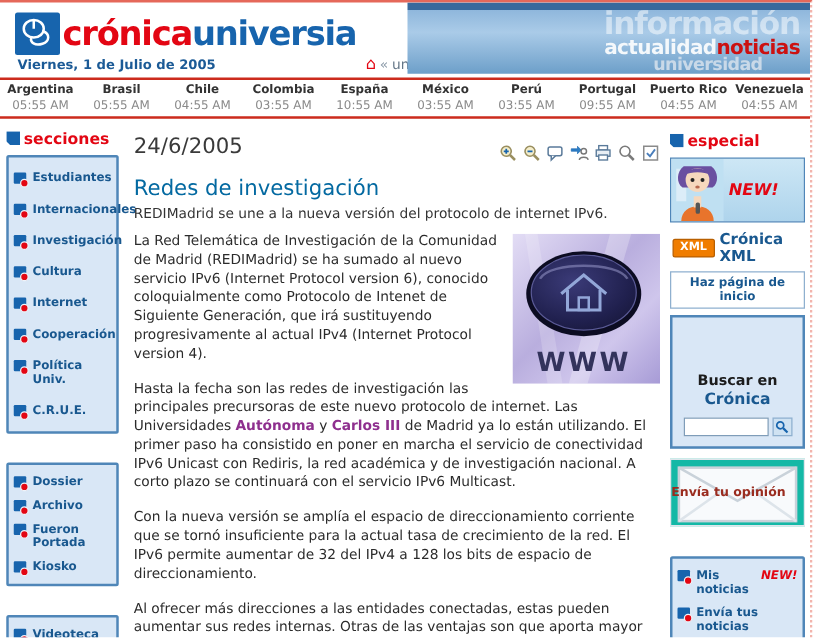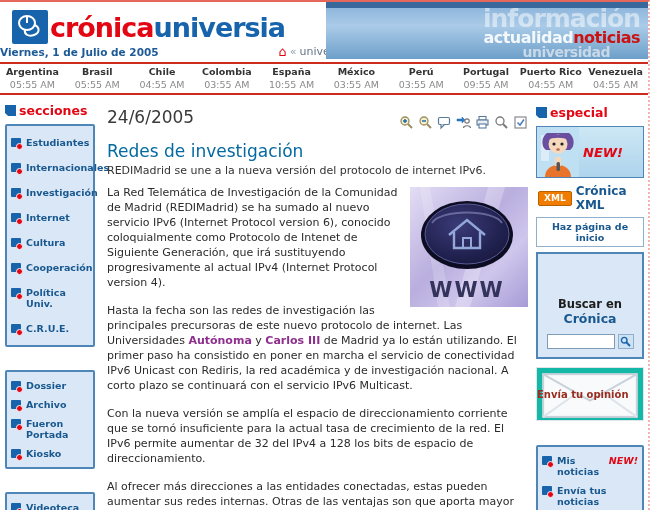--- a/index.html
+++ b/index.html
@@ -20,21 +20,21 @@
   .logo-txt .blu { color:#1764ad; }
   .banner {
     position:absolute; top:0; right:0; width:322px; height:57px;
     background:linear-gradient(180deg,#8fb7dc 0%,#aacbe8 35%,#6d9fc9 100%);
     border-top:6px solid #39699c; text-align:right; padding-right:8px; overflow:hidden;
   }
   .banner .l1 { font-size:25px; font-weight:bold; color:rgba(255,255,255,.5); line-height:22px; letter-spacing:-1px; }
   .banner .l2 { font-size:16px; font-weight:bold; line-height:15px; letter-spacing:-0.5px; }
   .banner .l2 .w { color:#f4f8fb; } .banner .l2 .r { color:#cc1111; }
   .banner .l3 { font-size:14px; font-weight:bold; color:#c9d9e8; line-height:14px; letter-spacing:-0.5px; padding-right:30px; }
-  .sub-row { display:flex; align-items:center; height:15px; }
+  .sub-row { display:flex; align-items:center; height:15px; padding-left:14px; }
   .date-txt { font-size:10.5px; font-weight:bold; color:#1b5a96; }
   .site-link { margin-left:120px; font-size:11px; color:#647687; display:flex; align-items:center; gap:3px; }
   .home-glyph { color:#e30613; font-size:13px; line-height:10px; }
   .laquo { color:#8b9aa8; font-size:11px; }
   
   .timebar { display:flex; border-top:2px solid #cc2b1d; border-bottom:2px solid #cc2b1d; margin-top:4px; padding:2px 0 3px; }
   .tcell { width:10%; text-align:center; }
   .tcell .c { font-size:9.5px; font-weight:bold; color:#333; }
   .tcell .t { font-size:9.5px; color:#8a8a8a; margin-top:2px; }
   
@@ -171,25 +171,25 @@
         <div class="sitem tall">
             <span class="flag"></span>
             <span class="slbl">Internacionales</span>
           </div>
         <div class="sitem tall">
             <span class="flag"></span>
             <span class="slbl">Investigación</span>
           </div>
         <div class="sitem tall">
             <span class="flag"></span>
+            <span class="slbl">Cultura</span>
+          </div>
+        <div class="sitem tall">
+            <span class="flag"></span>
             <span class="slbl">Internet</span>
-          </div>
-        <div class="sitem tall">
-            <span class="flag"></span>
-            <span class="slbl">Cultura</span>
           </div>
         <div class="sitem tall">
             <span class="flag"></span>
             <span class="slbl">Cooperación</span>
           </div>
         <div class="sitem tall">
             <span class="flag"></span>
             <span class="slbl">Política Univ.</span>
           </div>
         <div class="sitem tall">

